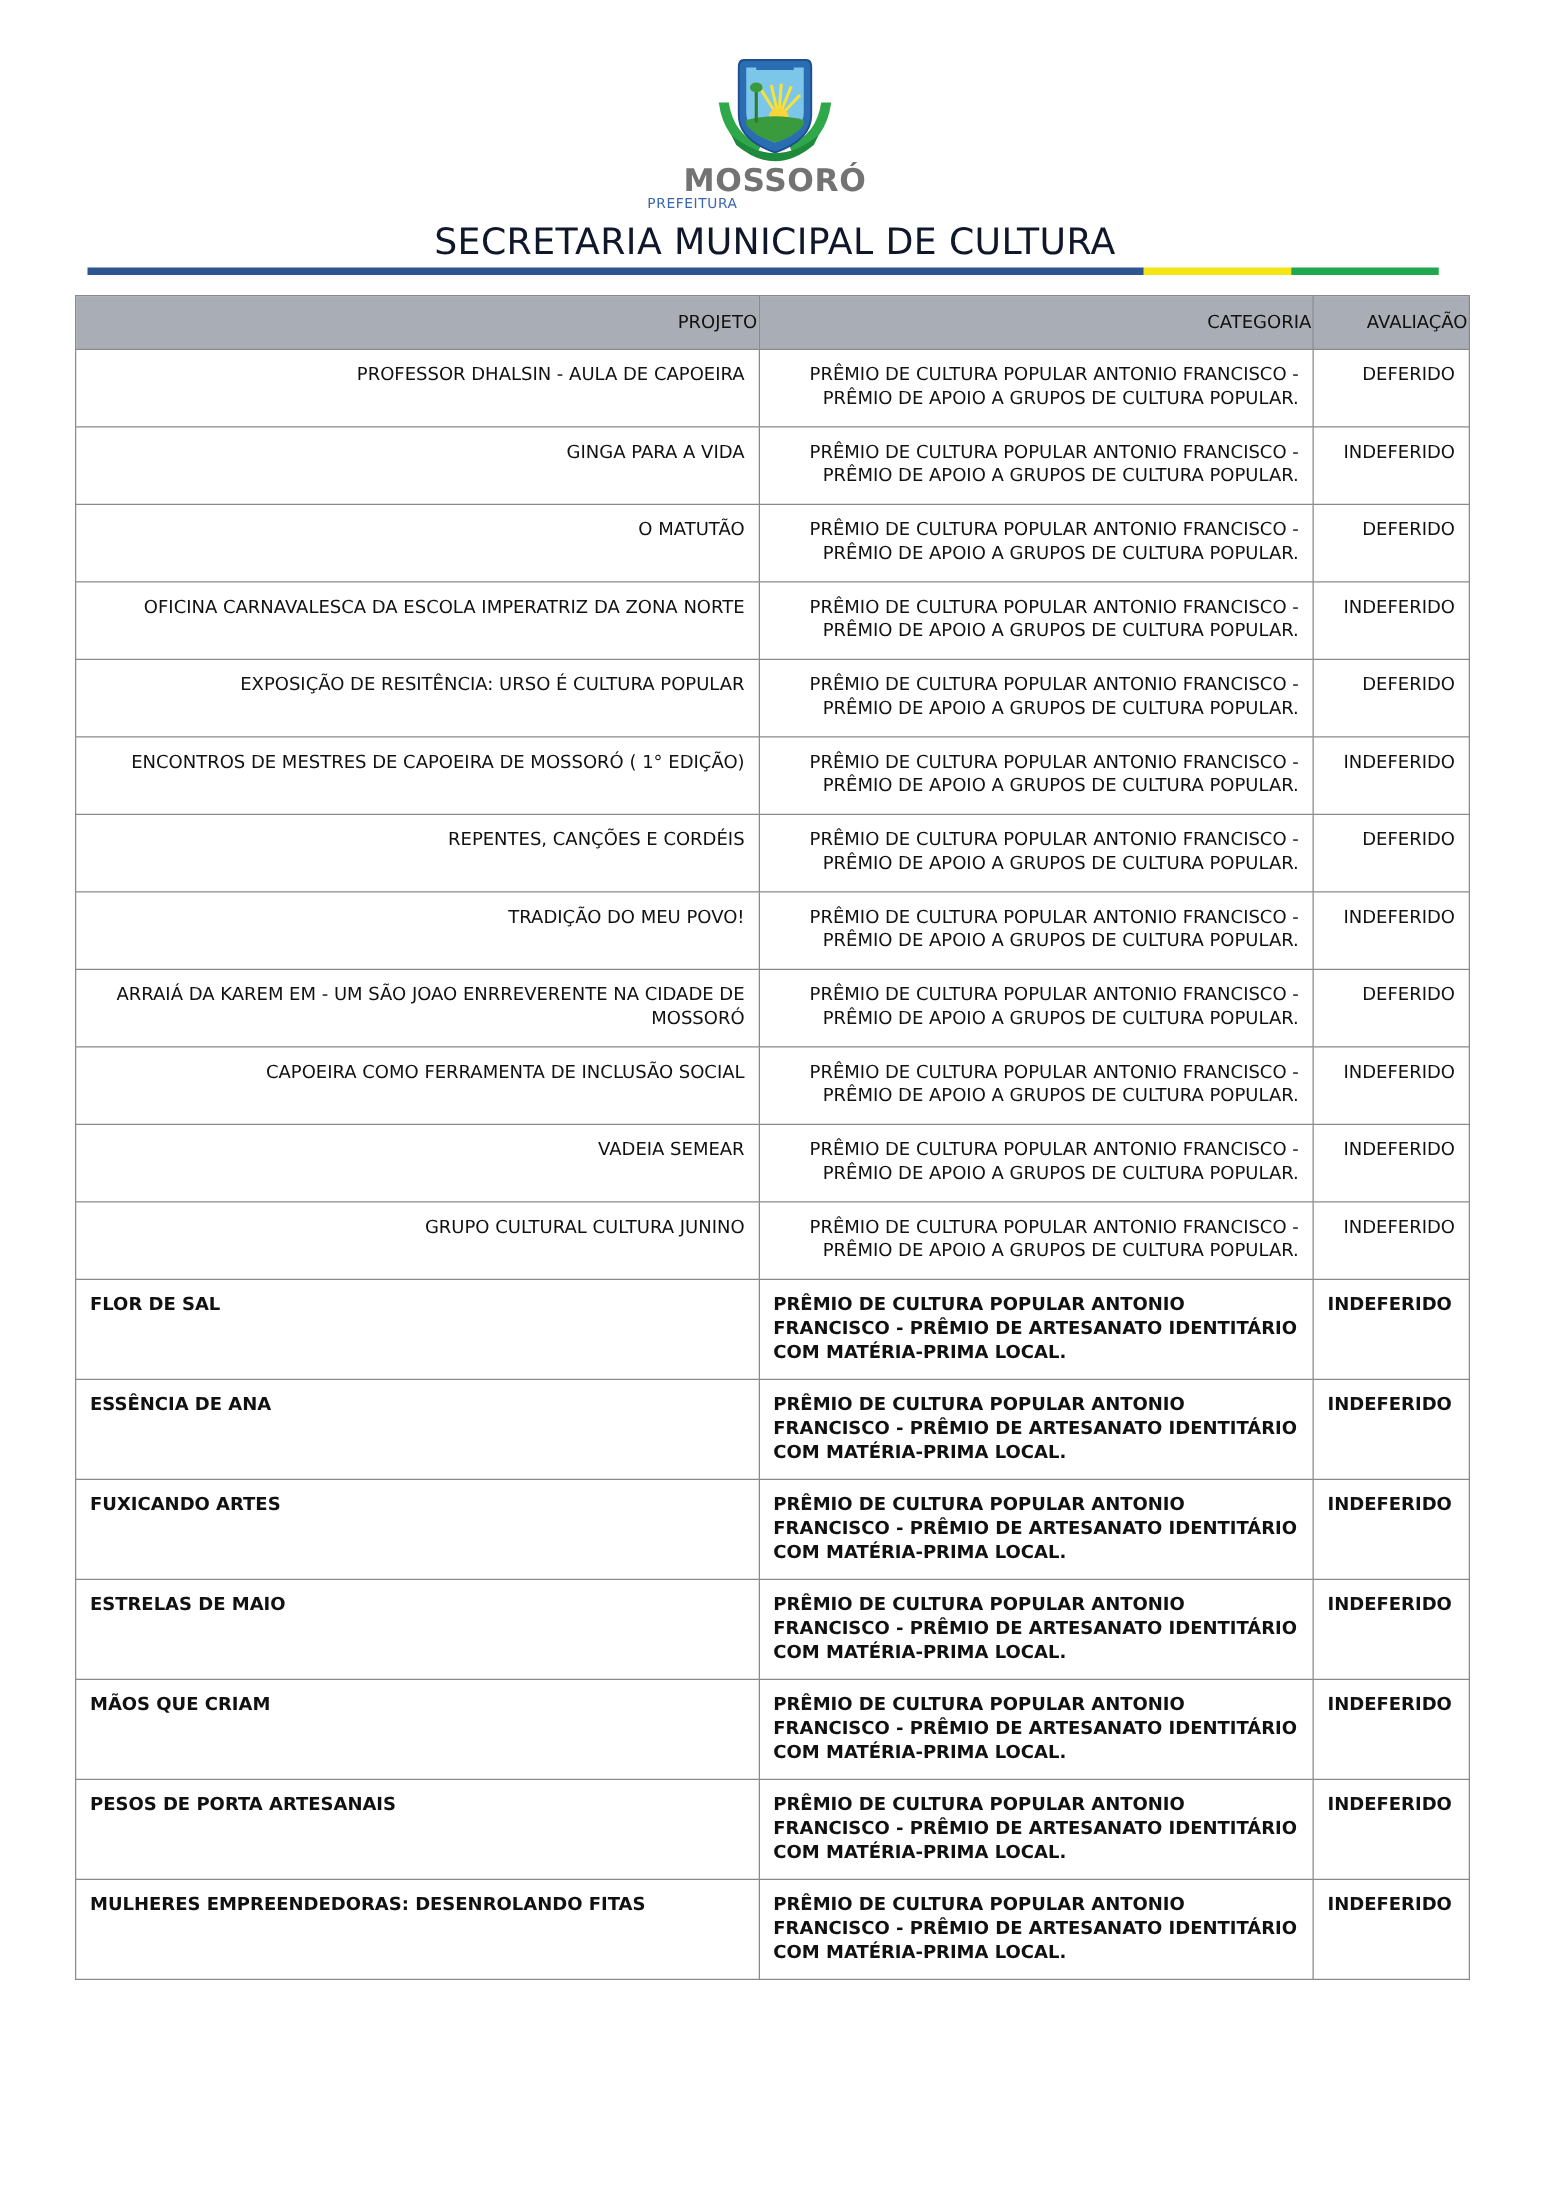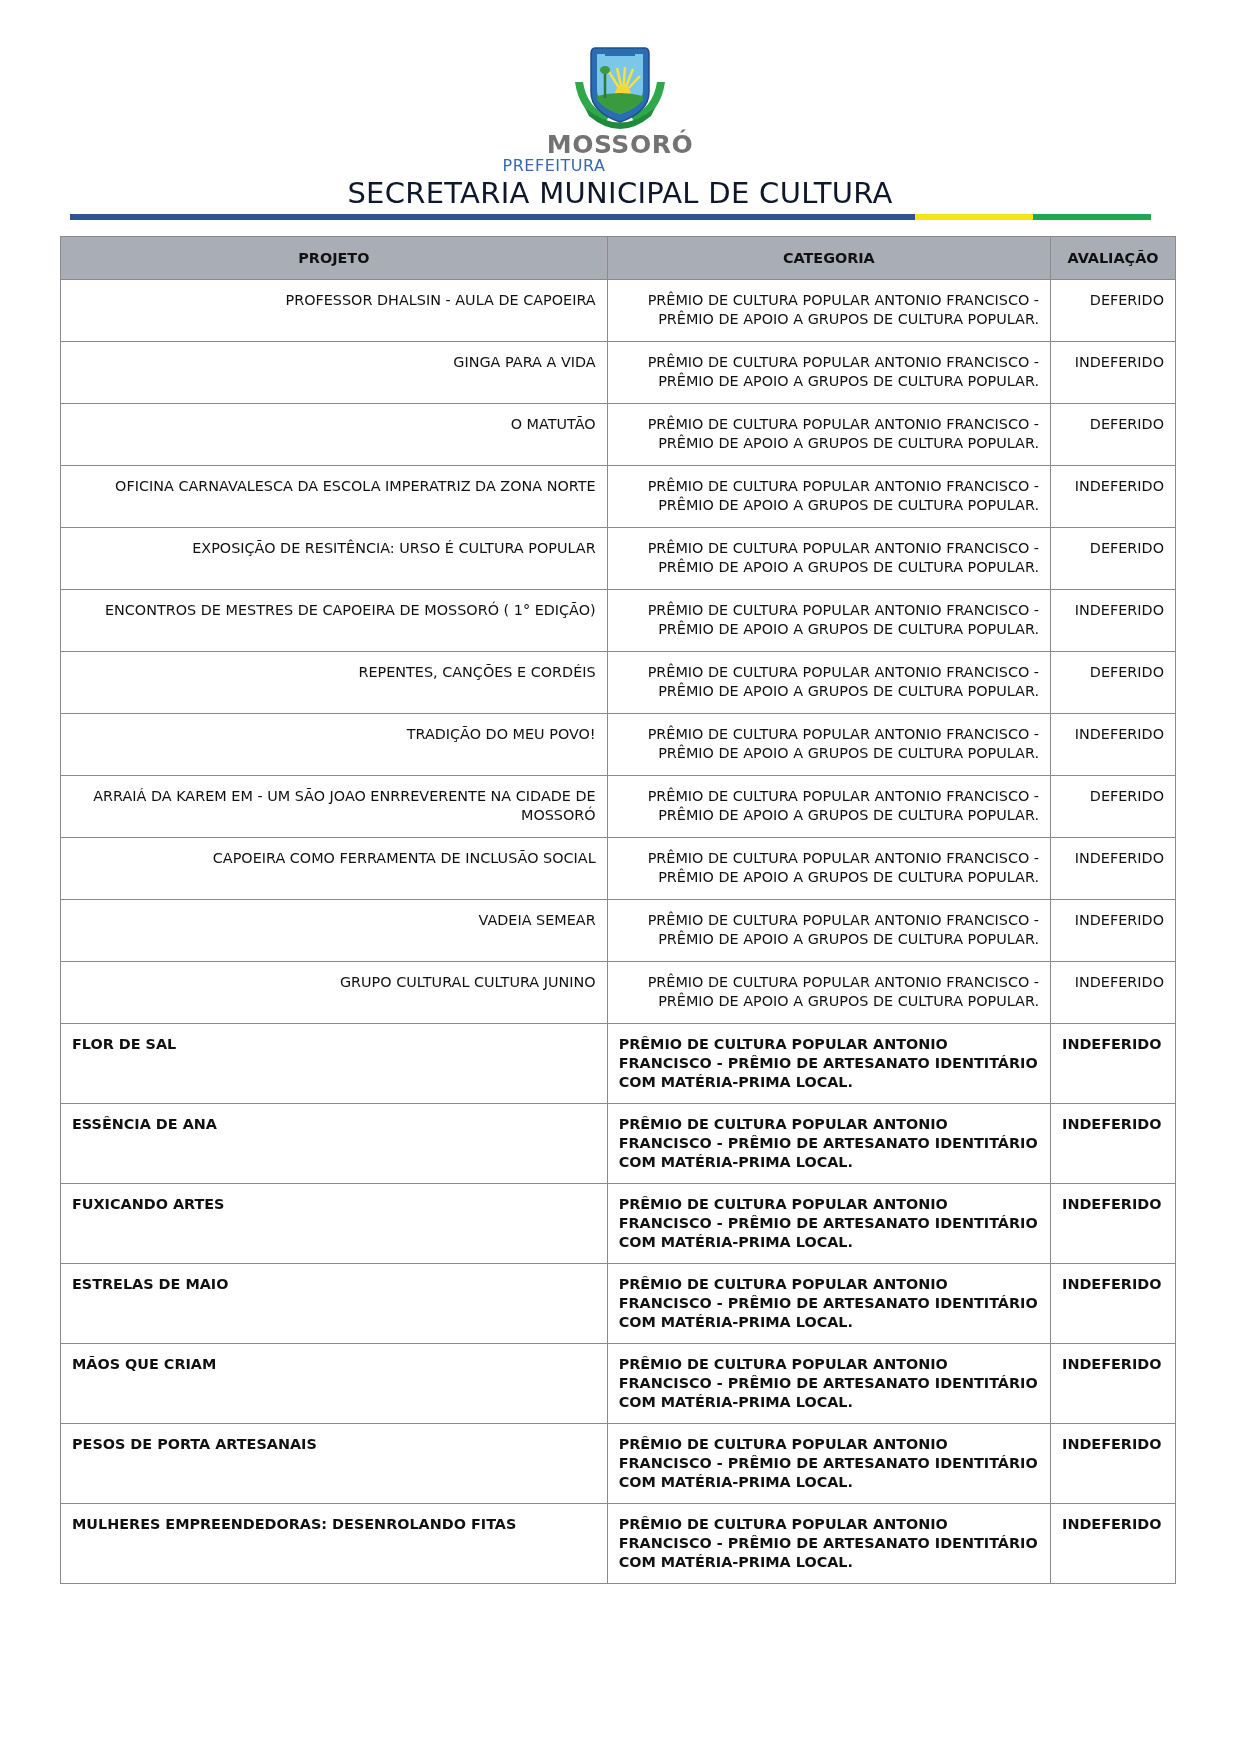--- a/index.html
+++ b/index.html
@@ -1,29 +1,29 @@
 <!DOCTYPE html>
 <html><head>
   <meta charset="utf-8">
   <style>
     html, body { margin: 0; padding: 0; background: #ffffff; }
     body { width: 1240px; height: 1755px; position: relative; font-family: "DejaVu Sans", sans-serif; color: #111; }
     .header { position: absolute; left: 0; top: 0; width: 1240px; height: 225px; }
     .logo { position: absolute; left: 565px; top: 42px; width: 110px; height: 92px; }
     .brand-name { position: absolute; left: 0; width: 1240px; top: 130px; text-align: center; font-family: "DejaVu Sans", sans-serif; font-weight: bold; font-size: 25px; color: #737373; letter-spacing: 0.5px; }
-    .brand-sub { position: absolute; left: 0; width: 1108px; top: 156px; text-align: center; font-size: 16px; color: #3a67ae; letter-spacing: 0.5px; }
+    .brand-sub { position: absolute; left: 0; width: 1108px; top: 156px; text-align: center; font-size: 11px; color: #3a67ae; letter-spacing: 0.5px; }
     .dept-title { position: absolute; left: 0; width: 1240px; top: 176px; text-align: center; font-family: "DejaVu Sans", sans-serif; font-size: 29px; color: #0f172a; letter-spacing: 0.3px; }
     .band { position: absolute; top: 214px; height: 6px; }
     .band.blue { left: 70px; width: 845px; background: #2e5590; }
     .band.yellow { left: 915px; width: 118px; background: #f5e515; }
     .band.green { left: 1033px; width: 118px; background: #1fa84f; }
 
     table.results { position: absolute; left: 60px; top: 236px; width: 1116px; border-collapse: collapse; font-size: 14.4px; }
     table.results th, table.results td { border: 1.5px solid #8a8a8a; vertical-align: top; }
-    table.results th { background: #a9aeb6; font-weight: bold; height: 40px; vertical-align: middle; text-align: center; font-size: 14.4px; }
+    table.results th { background: #a9aeb6; font-weight: normal; height: 40px; vertical-align: middle; text-align: right; font-size: 14.4px; }
     table.results td { padding: 11px 11px 0 11px; line-height: 19px; }
     .col-projeto { width: 549px; }
     .col-categoria { width: 445px; }
     .col-avaliacao { width: 122px; }
     tr.two td { height: 50px; text-align: right; }
     tr.three td { height: 68px; font-weight: bold; }
   </style>
 </head>
 <body>
 

